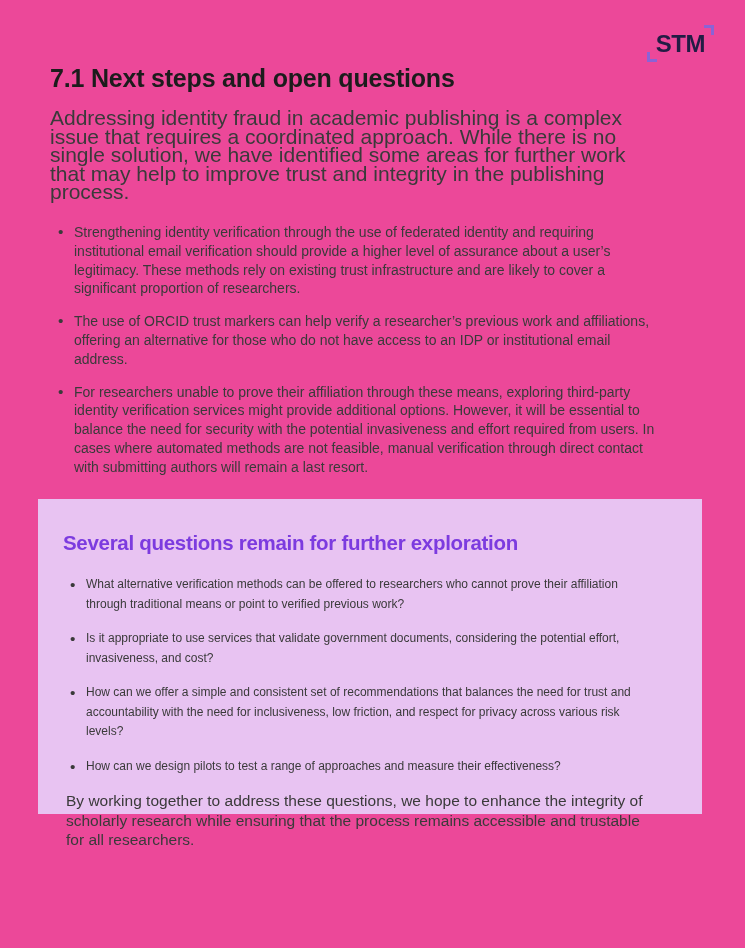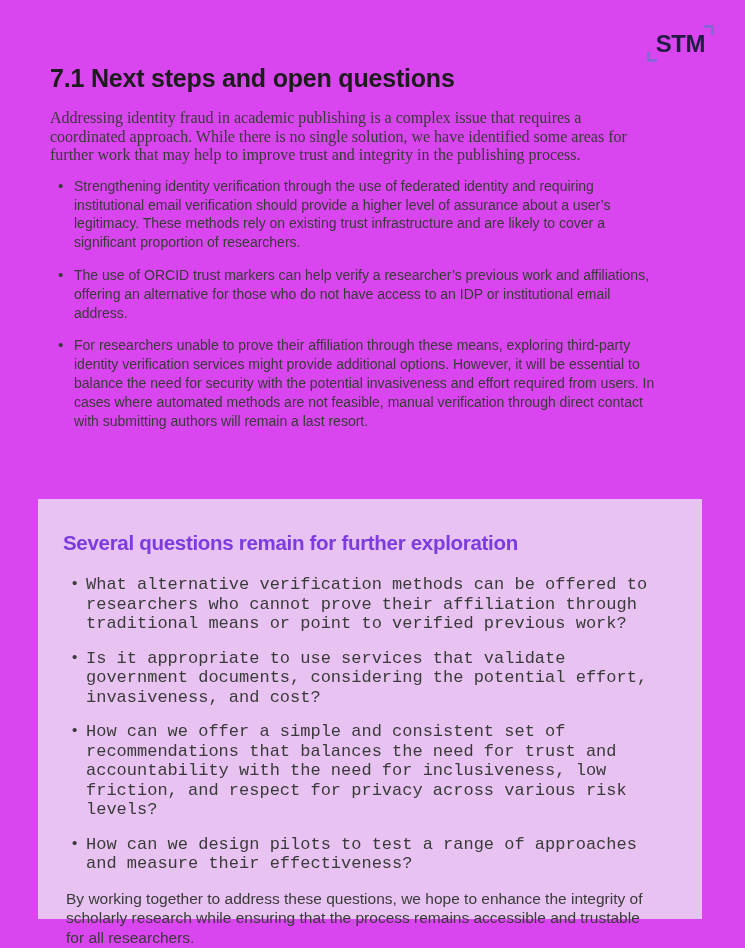--- a/index.html
+++ b/index.html
@@ -13,21 +13,21 @@
   *{margin:0;padding:0;box-sizing:border-box;}
   html,body{background:#ffffff;}
   body{
     font-family:"Liberation Sans","DejaVu Sans",sans-serif;
     color:var(--body-text);
   }
   .page{
     position:relative;
     width:745px;
     height:948px;
-    background:#d946ef;
+    background:#ec4899;
     overflow:hidden;
   }
   
   .logo{
     position:absolute;
     top:25px;
     right:31px;
     padding:7px 9px 8px 9px;
   }
   .logo-text{
@@ -61,25 +61,24 @@
     width:660px;
   }
   h1.page-title{
     font-size:25px;
     font-weight:700;
     color:var(--heading-text);
     letter-spacing:-0.2px;
     margin-bottom:16px;
   }
   .intro{
-    font-size:16px;
+    font-size:21px;
     line-height:18.6px;
     width:606px;
-    margin-bottom:12px;
-    font-family:Liberation Serif, serif;
+    margin-bottom:21px;
   }
   ul.main-list{
     list-style:none;
     width:612px;
   }
   ul.main-list li{
     position:relative;
     padding-left:24px;
     font-size:14px;
     line-height:18.8px;
@@ -91,42 +90,41 @@
     left:8px;
     top:0;
     font-size:15.5px;
   }
   
   .questions-box{
     position:absolute;
     left:38px;
     top:499px;
     width:664px;
-    height:420px;
+    height:315px;
     background:var(--box-background);
     padding:32px 32px 0 25px;
   }
   .questions-box h2{
     font-size:20.5px;
     font-weight:900;
     color:var(--box-heading);
     letter-spacing:-0.3px;
     margin-bottom:20px;
   }
   ul.box-list{
     list-style:none;
     width:594px;
   }
   ul.box-list li{
     position:relative;
     padding-left:23px;
-    font-size:17px;
+    font-size:12px;
     line-height:19.5px;
     margin-bottom:15px;
-    font-family:Liberation Mono, monospace;
   }
   ul.box-list li::before{
     content:"•";
     position:absolute;
     left:7px;
     top:0;
     font-size:15.5px;
   }
   .box-closing{
     font-size:15.5px;

